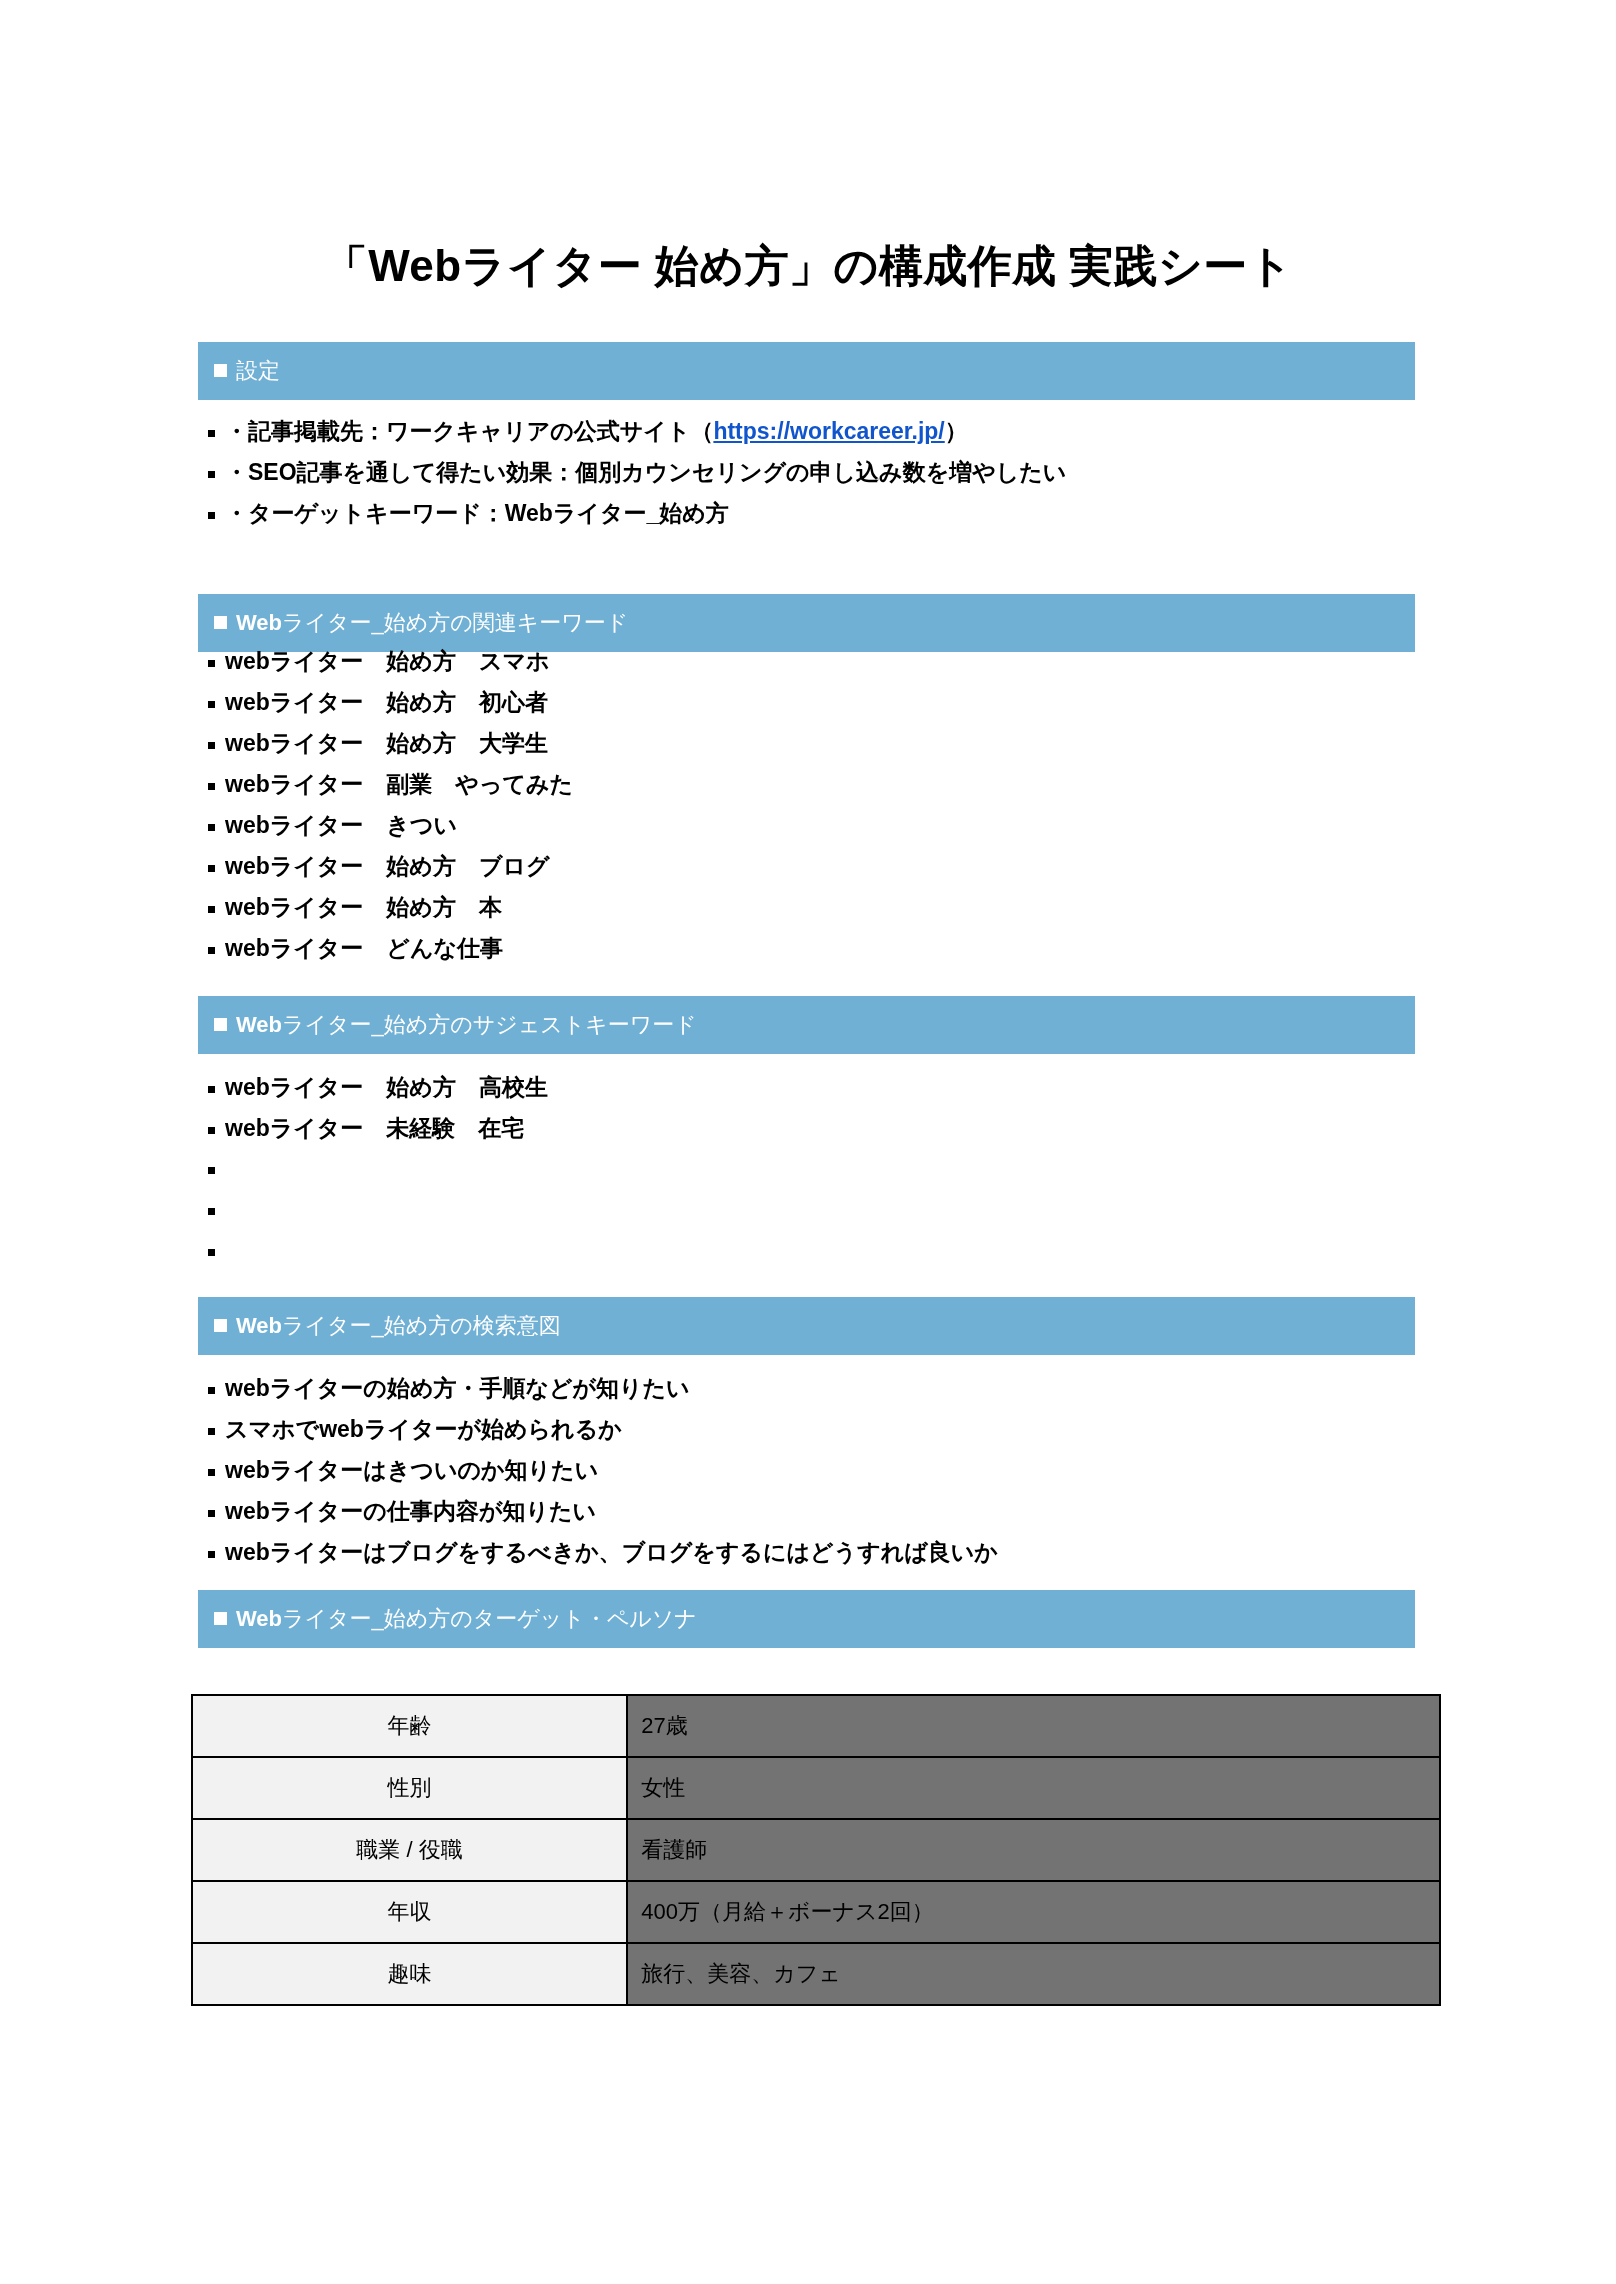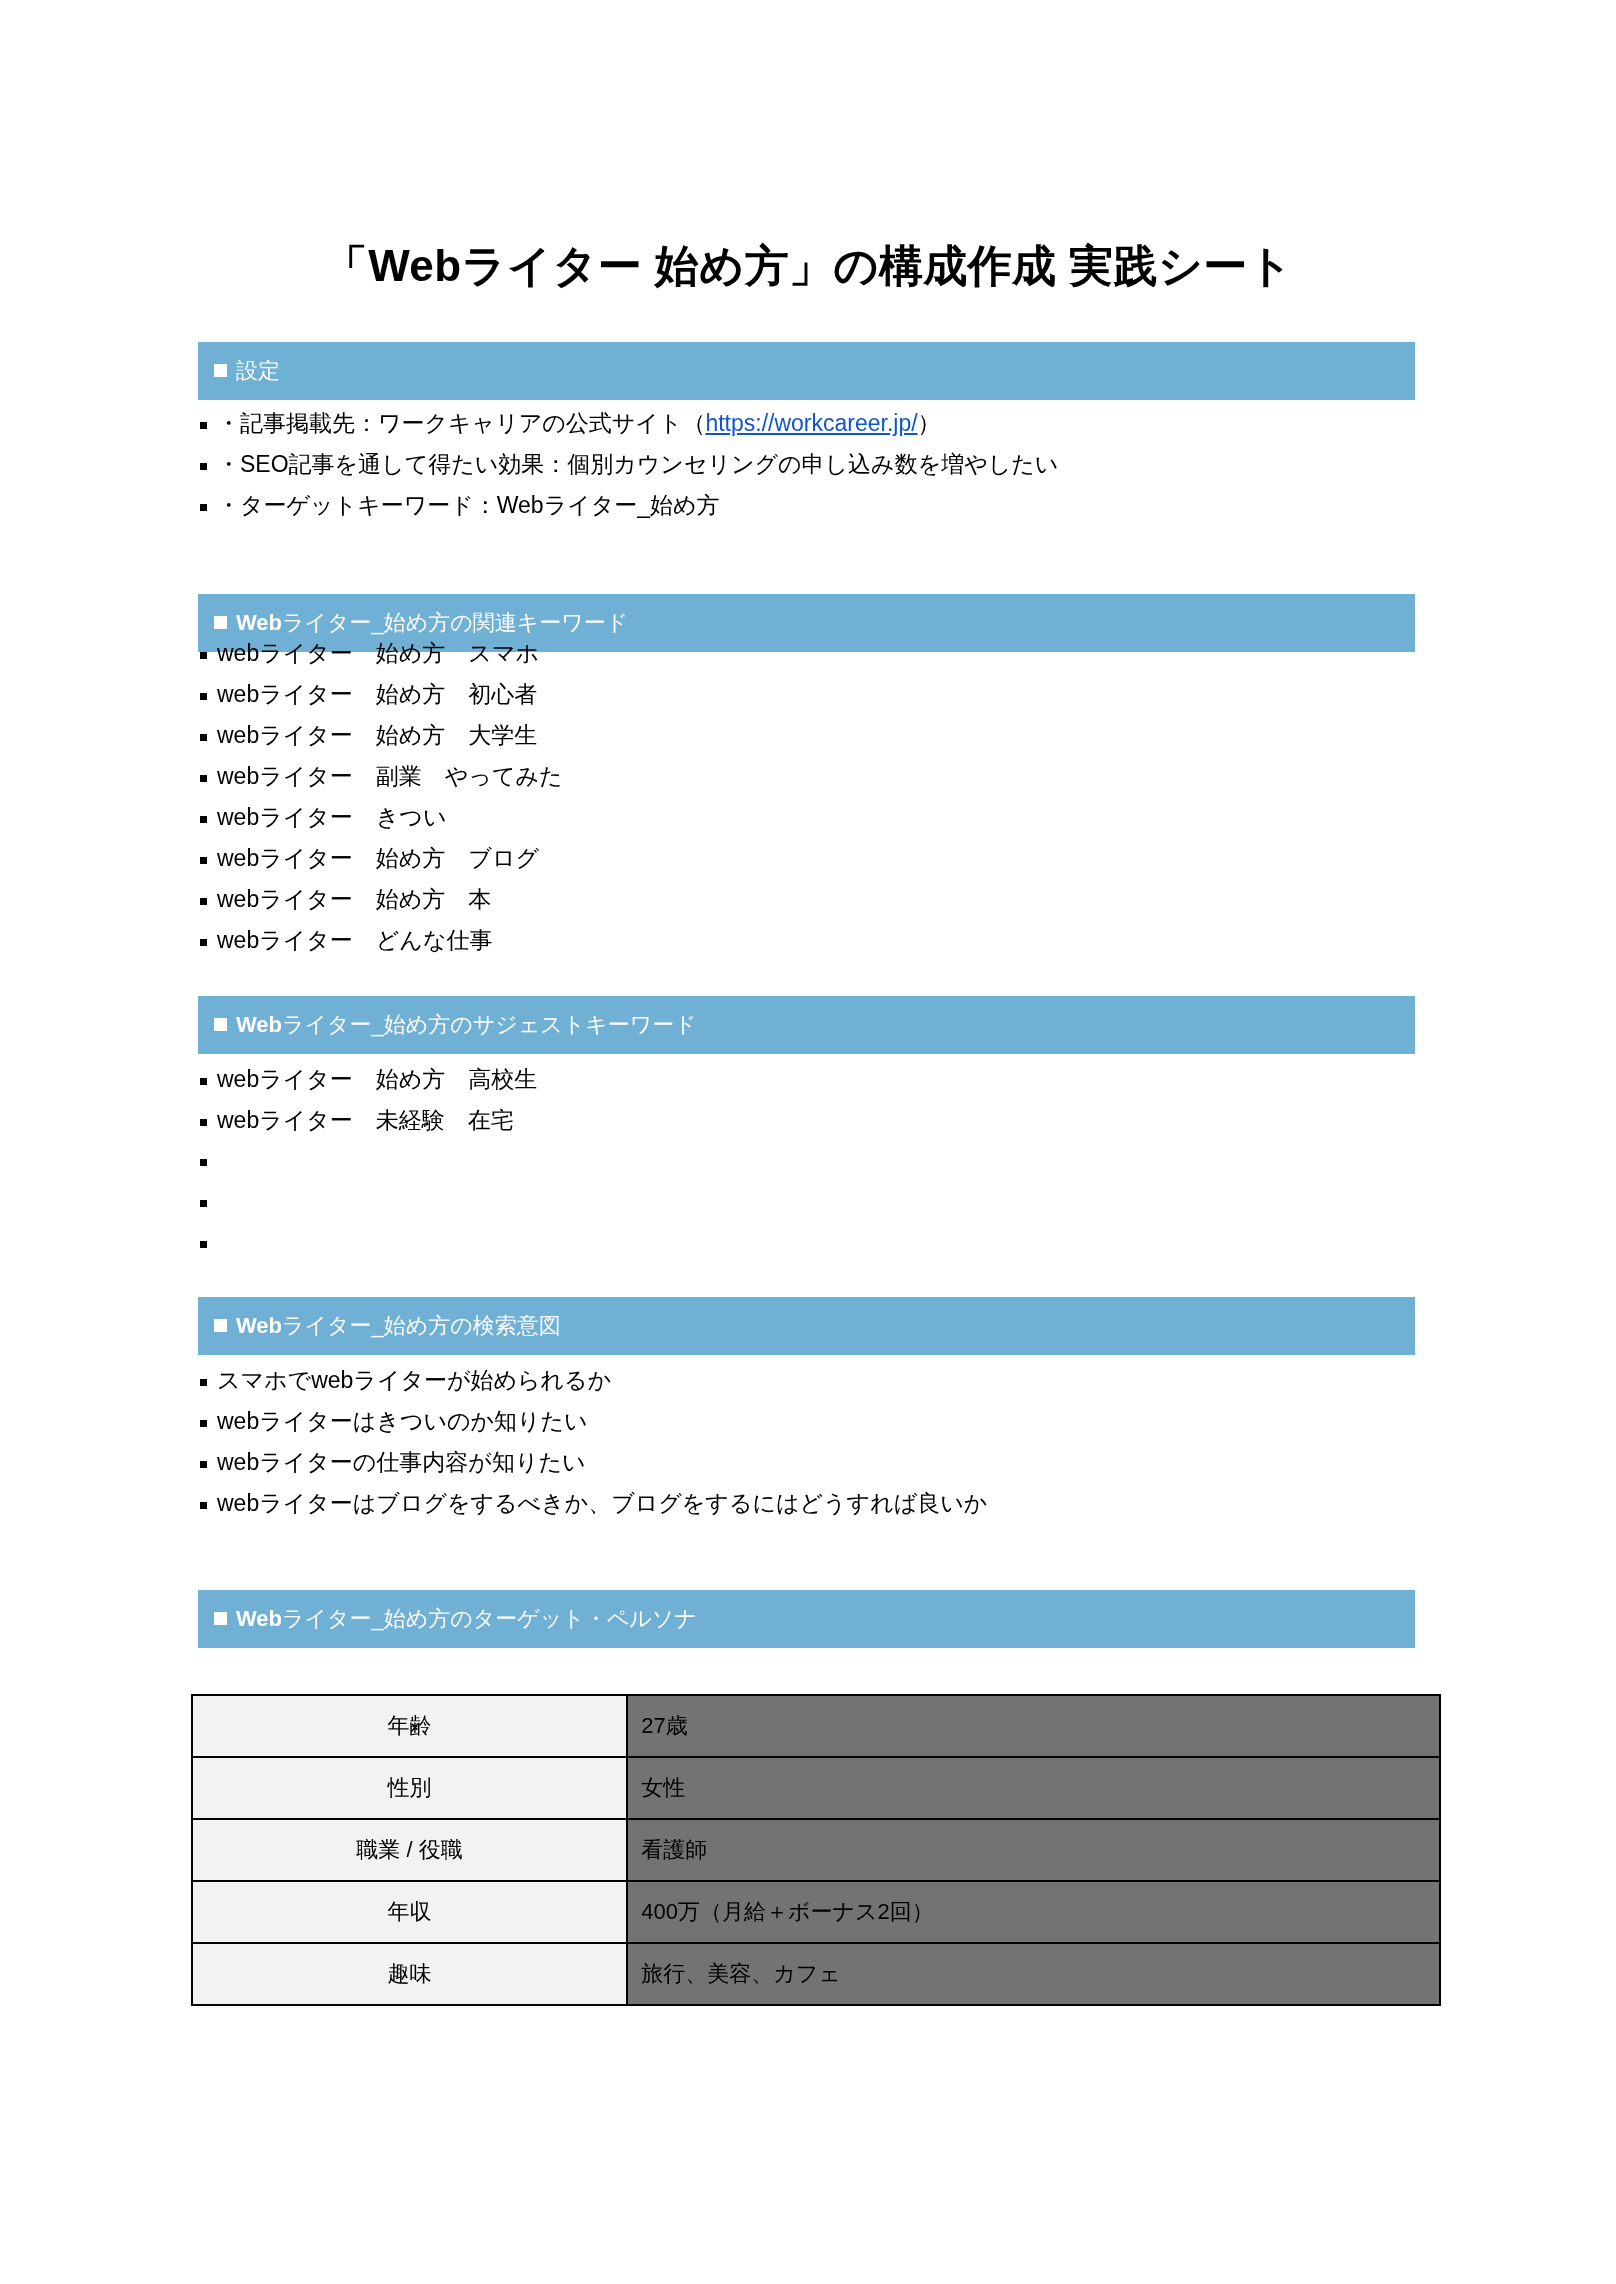--- a/index.html
+++ b/index.html
@@ -60,23 +60,24 @@
   .bar-sq {
     display: inline-block;
     width: 12.6px;
     height: 12.6px;
     background: #ffffff;
     margin-right: 9px;
     vertical-align: 1.5px;
   }
 
   .list {
-    margin: 0;
+    margin: 8px;
     padding: 0;
     list-style: none;
+    font-weight: bold;
   }
   .list li {
     font-size: 23px;
     line-height: 41px;
     height: 41px;
     white-space: nowrap;
     color: #000000;
     position: relative;
     padding-left: 19px;
   }
@@ -180,20 +181,21 @@
     <li class="empty"></li>
     <li class="empty"></li>
   </ul>
 
   <div class="section s4">
     <div class="bar">
       <span class="bar-text"><span class="bar-sq"></span><span class="lat">Web</span><span>ライター_始め方の検索意図</span></span>
     </div>
   </div>
   <ul class="list s4-list">
+    <li>webライターの始め方・手順などが知りたい</li>
     <li>スマホでwebライターが始められるか</li>
     <li>webライターはきついのか知りたい</li>
     <li>webライターの仕事内容が知りたい</li>
     <li>webライターはブログをするべきか、ブログをするにはどうすれば良いか</li>
   </ul>
 
   <div class="section s5">
     <div class="bar">
       <span class="bar-text"><span class="bar-sq"></span><span class="lat">Web</span><span>ライター_始め方のターゲット・ペルソナ</span></span>
     </div>

